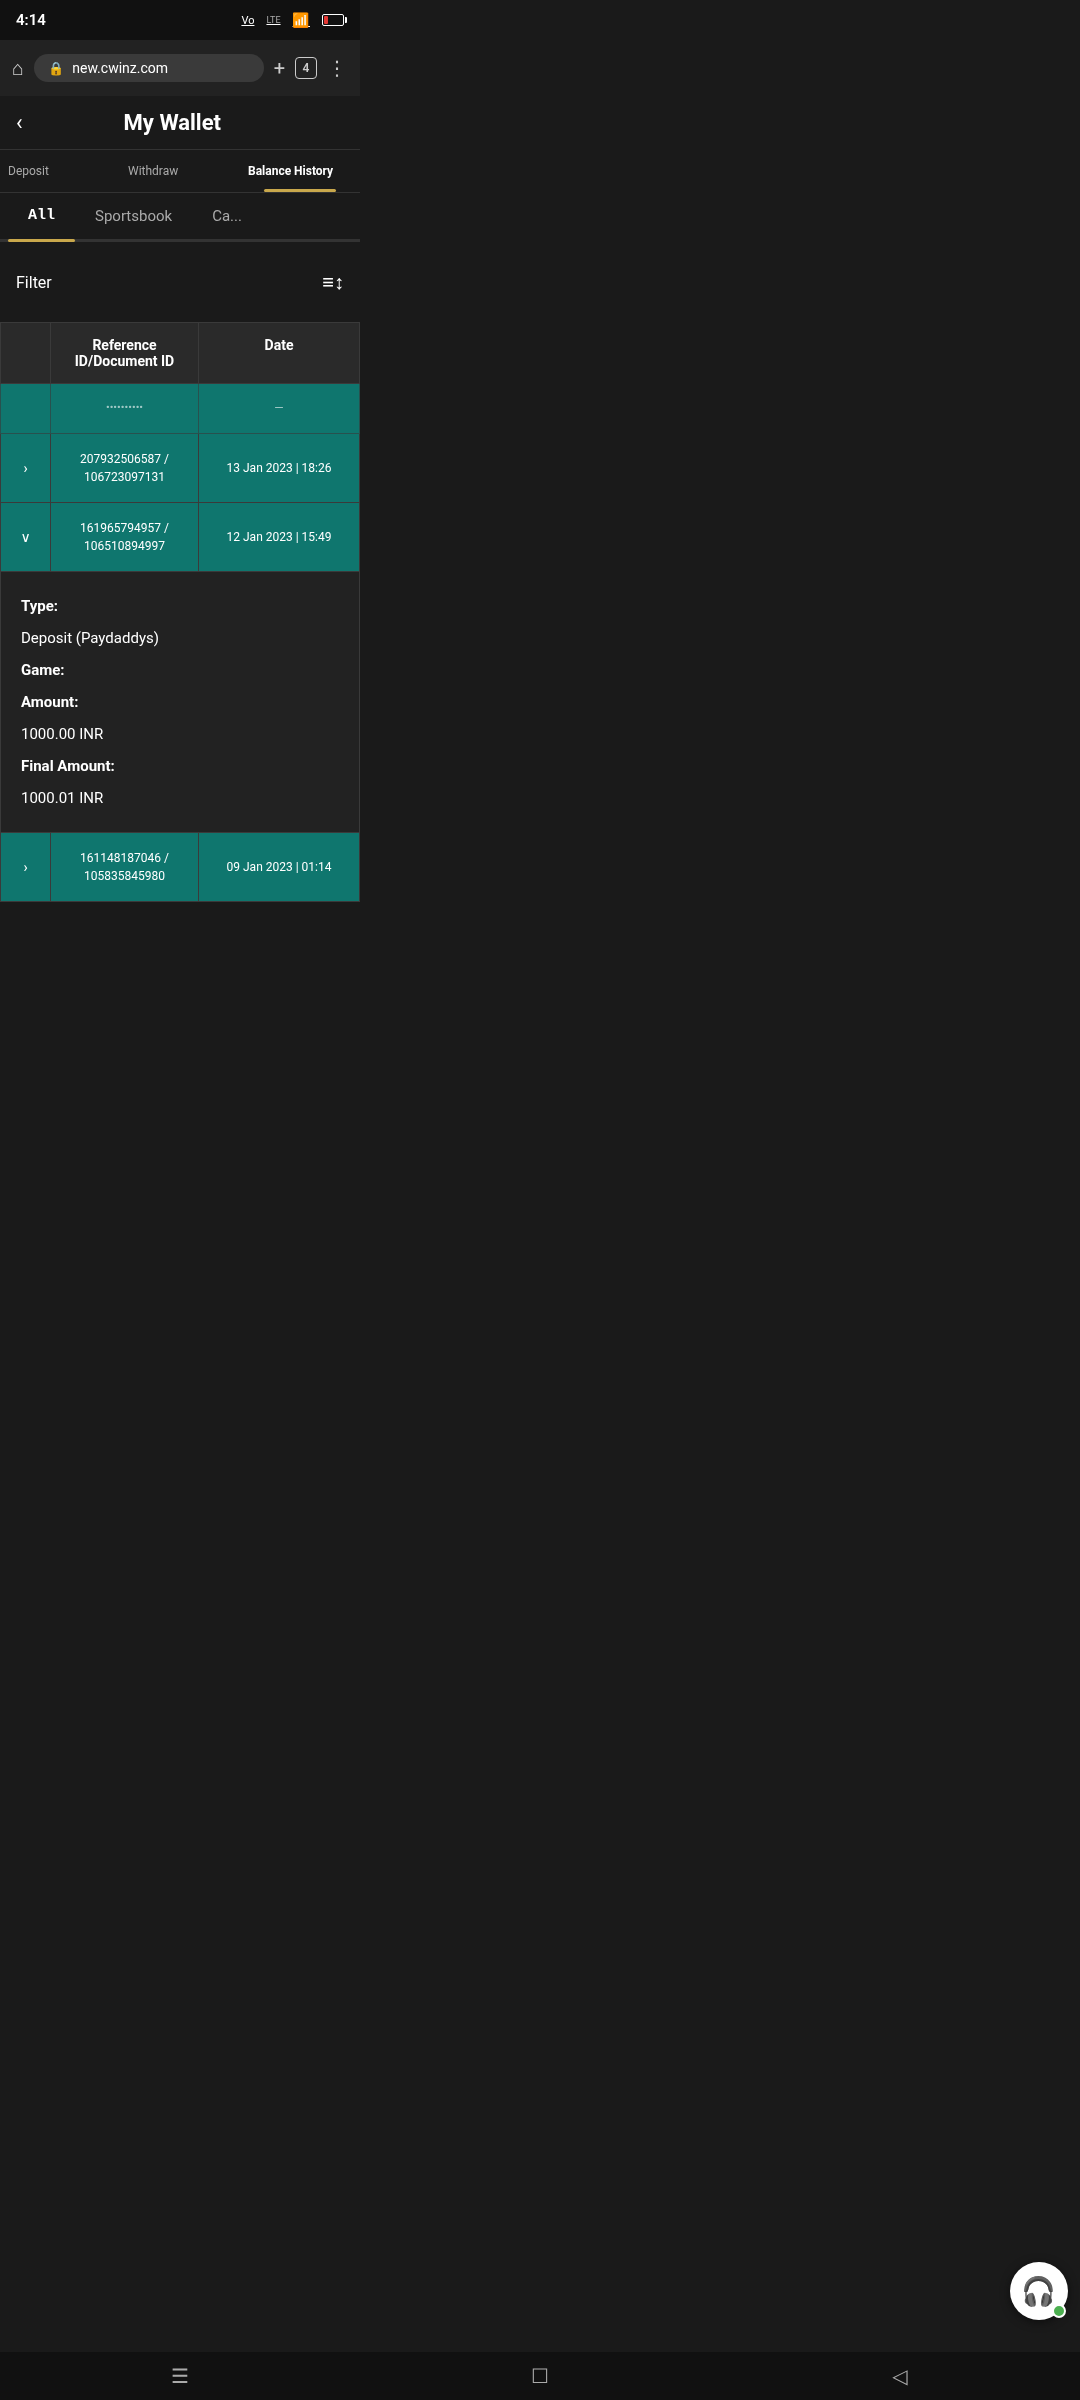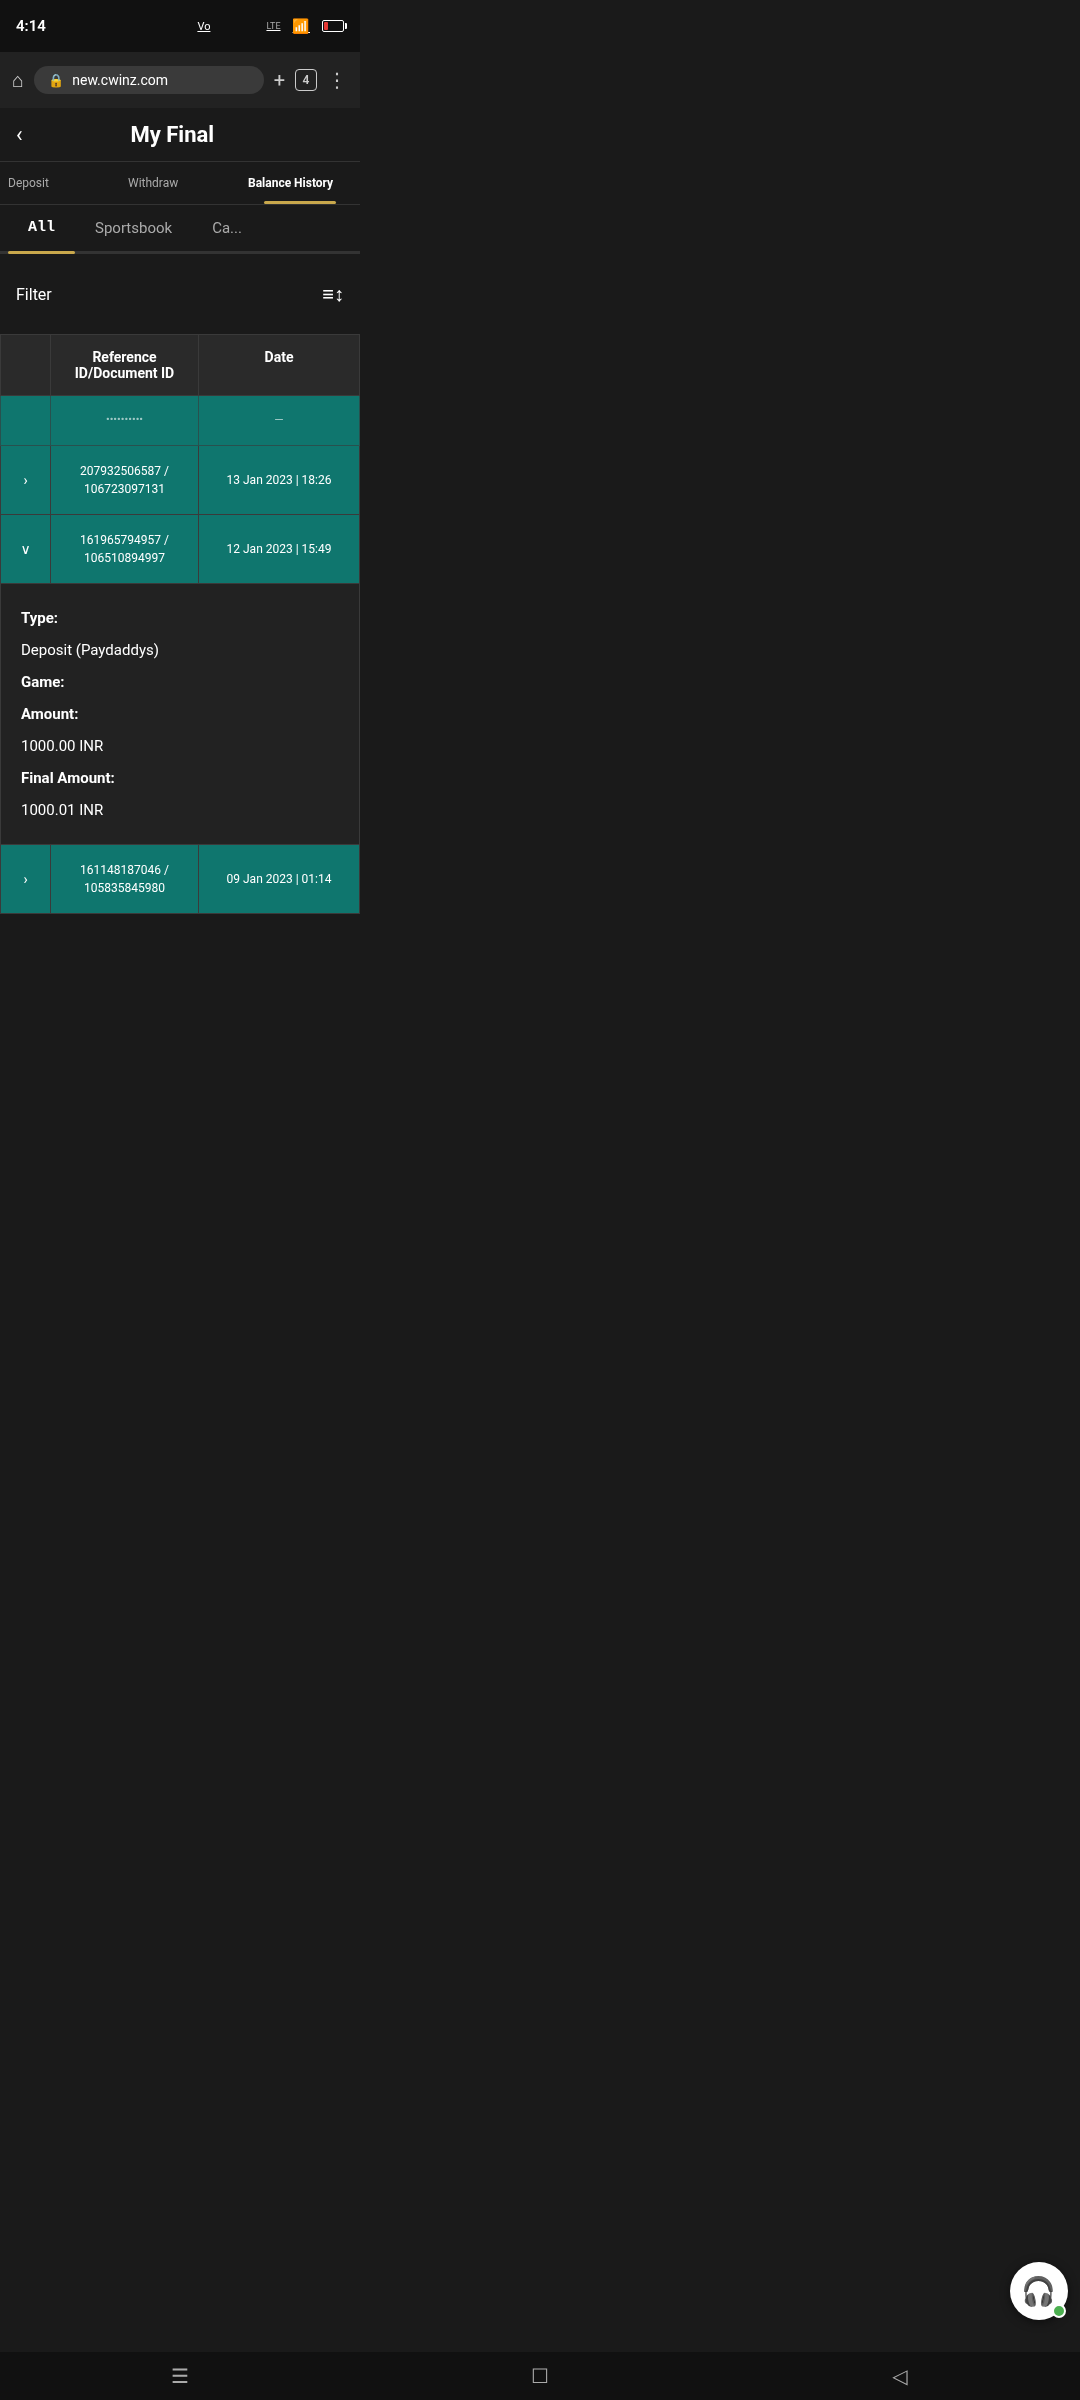--- a/index.html
+++ b/index.html
@@ -13,21 +13,21 @@
       overflow-x: hidden;
     }
 
     
     .status-bar {
       background: #111;
       display: flex;
       justify-content: space-between;
       align-items: center;
       padding: 8px 16px;
-      height: 52px;
+      height: 40px;
     }
     .status-time {
       font-size: 15px;
       font-weight: 600;
       color: #fff;
     }
     .status-icons {
       display: flex;
       align-items: center;
       gap: 12px;
@@ -361,21 +361,21 @@
       font-size: 11px;
     }
   </style>
 </head>
 <body>
 
 <div class="status-bar">
   <span class="status-time">4:14</span>
   <div class="status-icons">
     <span style="font-size:11px;color:#fff;">Vo</span>
-    <span style="font-size:9px;color:#aaa;vertical-align:super;margin-left:44px;">LTE</span>
+    <span style="font-size:9px;color:#aaa;vertical-align:super;">LTE</span>
     <span style="font-size:14px;">📶</span>
     <div class="battery-icon">
       <div class="battery-body">
         <div class="battery-fill"></div>
       </div>
     </div>
   </div>
 </div>
 
 <div class="browser-bar">
@@ -386,21 +386,21 @@
   </div>
   <div class="browser-actions">
     <span class="browser-add-btn">+</span>
     <div class="browser-tabs-btn">4</div>
     <span class="browser-menu-btn">⋮</span>
   </div>
 </div>
 
 <div class="app-header">
   <span class="back-btn">‹</span>
-  <span class="page-title">My Final</span>
+  <span class="page-title">My Wallet</span>
 </div>
 
 <div class="main-tabs">
   <div class="main-tab">
     <span>Deposit</span>
   </div>
   <div class="main-tab">
     <span>Withdraw</span>
   </div>
   <div class="main-tab active">

